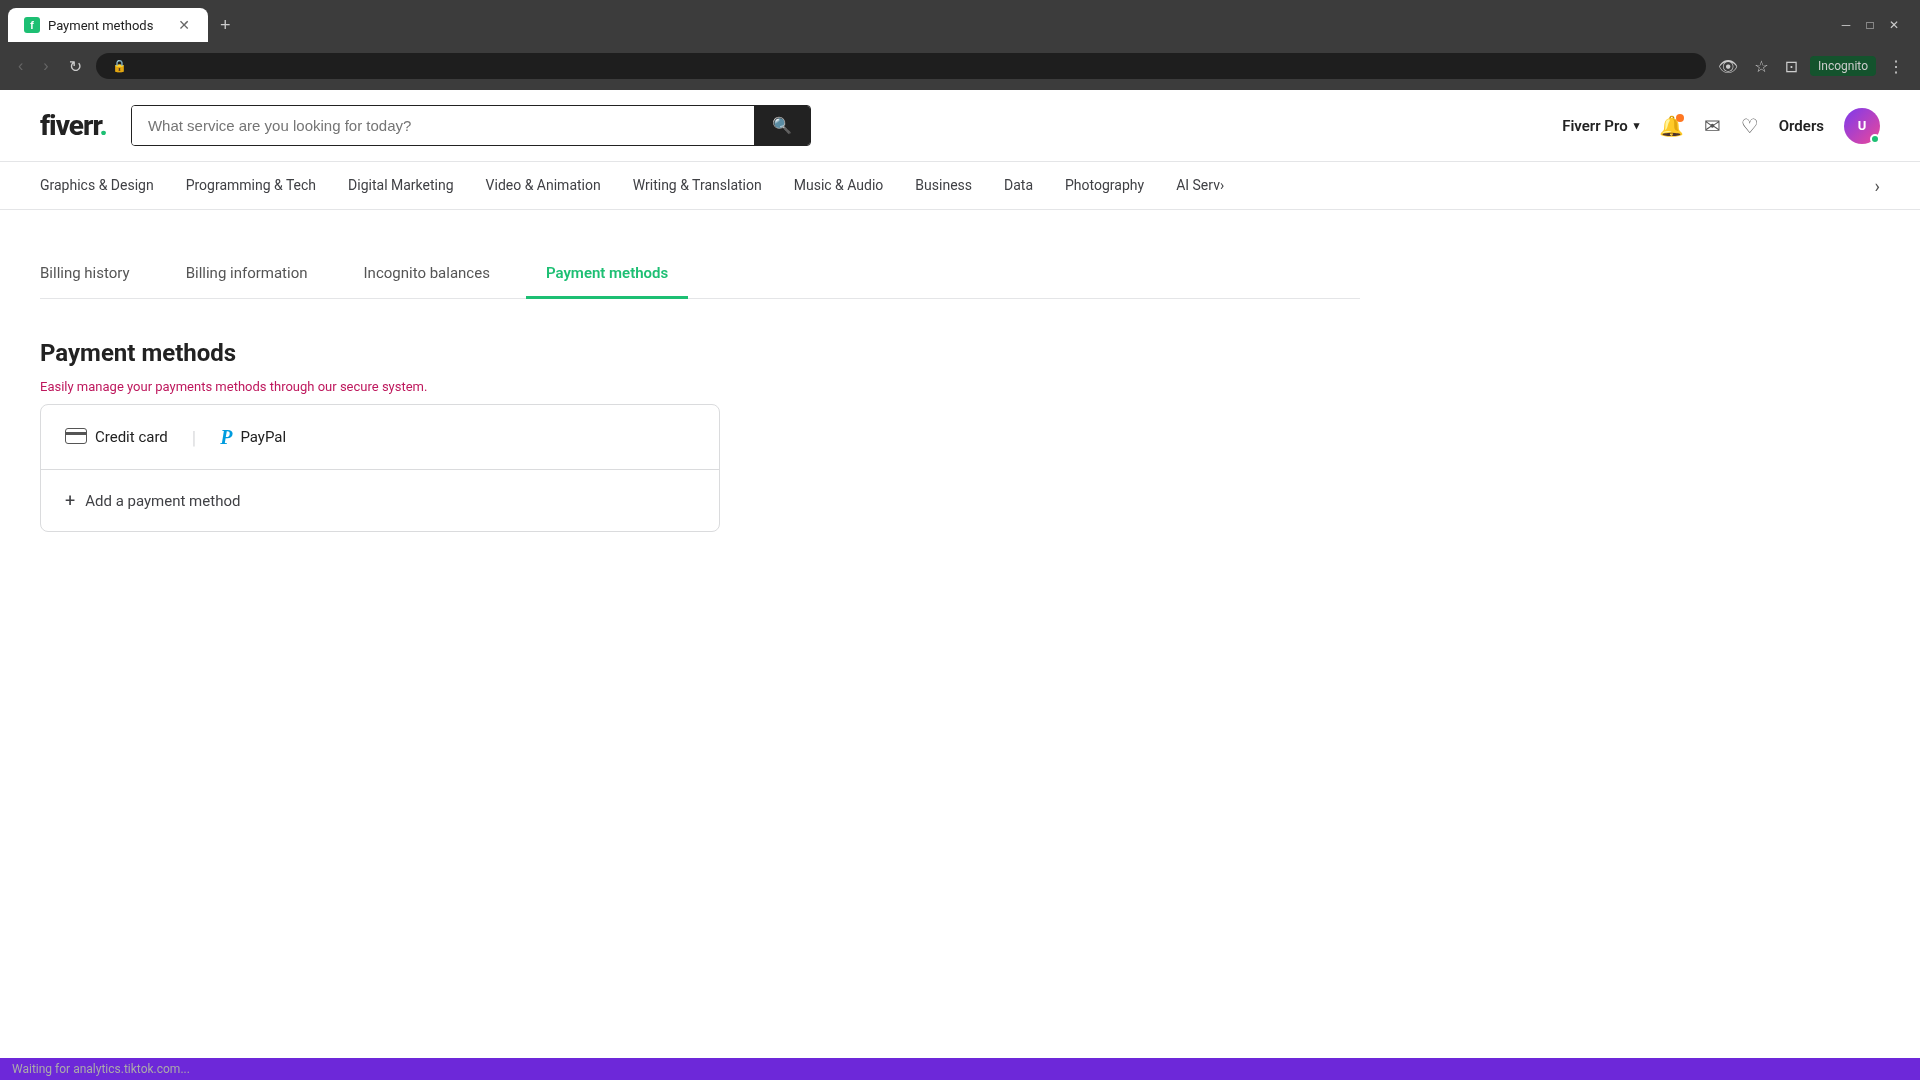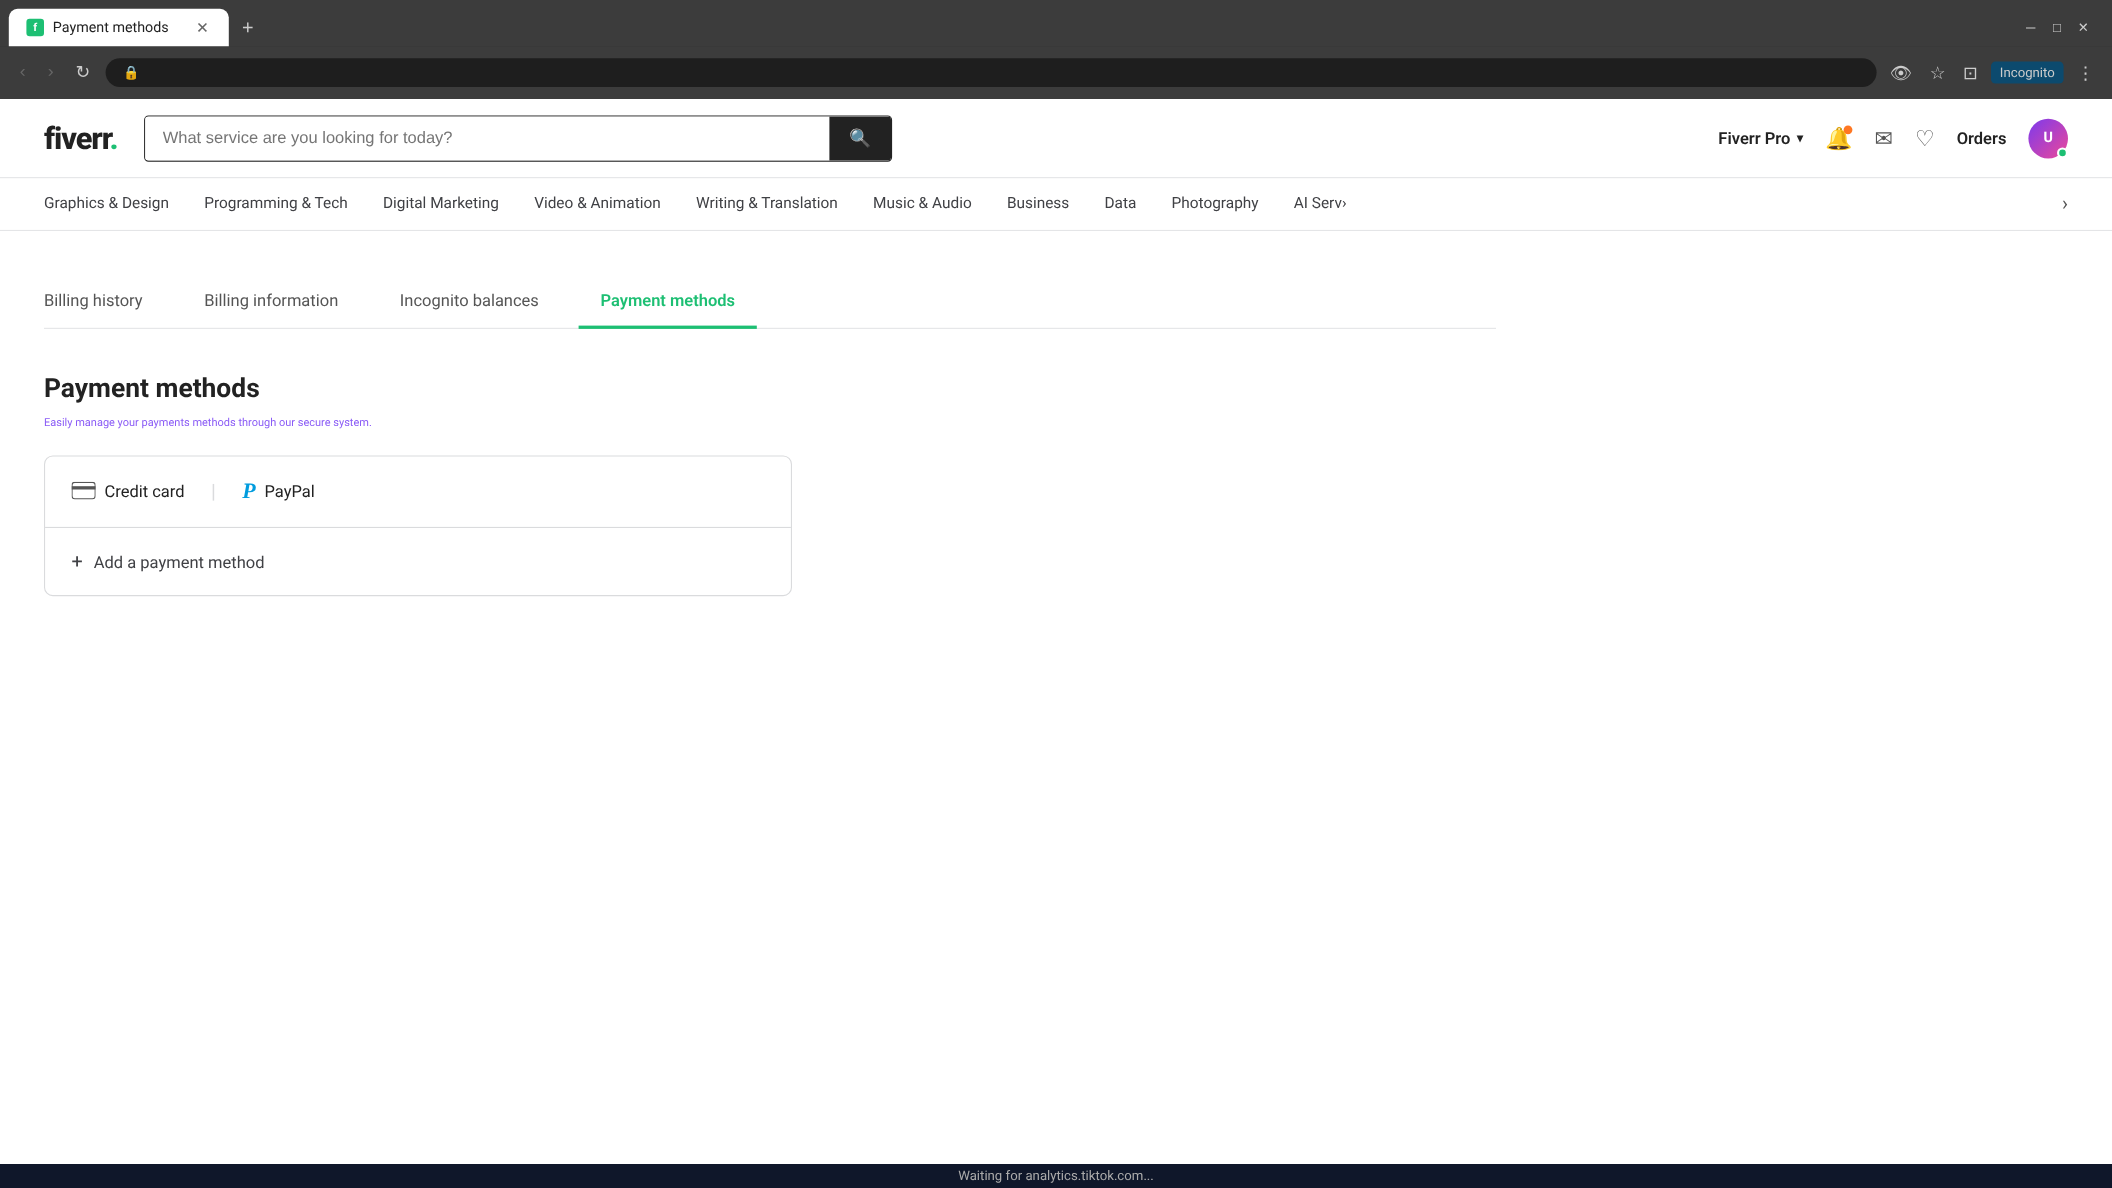--- a/index.html
+++ b/index.html
@@ -18,21 +18,21 @@
     .win-btn { width: 20px; height: 20px; display: flex; align-items: center; justify-content: center; color: #ccc; font-size: 12px; cursor: pointer; }
 
     .browser-toolbar { background: #3c3c3c; display: flex; align-items: center; padding: 6px 12px; gap: 8px; height: 48px; }
     .nav-btn { background: none; border: none; color: #ccc; font-size: 16px; cursor: pointer; padding: 4px 6px; border-radius: 4px; }
     .nav-btn.disabled { color: #666; cursor: default; }
     .address-bar { flex: 1; background: #1e1e1e; border-radius: 20px; padding: 6px 16px; display: flex; align-items: center; gap: 8px; }
     .address-bar-icon { color: #aaa; font-size: 12px; }
     .address-bar-url { color: #e0e0e0; font-size: 13px; flex: 1; }
     .toolbar-actions { display: flex; align-items: center; gap: 8px; color: #ccc; font-size: 16px; }
     .toolbar-icon { cursor: pointer; padding: 4px; }
-    .incognito-badge { background: #0c4a6e; color: #ccc; font-size: 12px; padding: 3px 8px; border-radius: 4px; }
+    .incognito-badge { background: #14532d; color: #ccc; font-size: 12px; padding: 3px 8px; border-radius: 4px; }
 
     
     .page { background: #fff; min-height: 1000px; }
 
     
     .fiverr-header { background: #fff; border-bottom: 1px solid #e4e5e7; padding: 0 40px; display: flex; align-items: center; gap: 24px; height: 72px; }
     .fiverr-logo { font-size: 28px; font-weight: 800; color: #222; letter-spacing: -1px; }
     .fiverr-logo span { color: #1dbf73; }
     .search-bar { flex: 1; max-width: 680px; display: flex; border: 1.5px solid #222; border-radius: 4px; overflow: hidden; justify-content: flex-end; }
     .search-input { flex: 1; border: none; outline: none; padding: 10px 16px; font-size: 15px; color: #555; }
@@ -56,35 +56,35 @@
     .page-title { font-size: 32px; font-weight: 700; color: #222; margin-bottom: 32px; }
 
     
     .billing-tabs { display: flex; gap: 16px; border-bottom: 1px solid #e4e5e7; margin-bottom: 40px; }
     .billing-tab { padding: 14px 20px; font-size: 15px; color: #555; cursor: pointer; border-bottom: 3px solid transparent; margin-bottom: -1px; white-space: nowrap; }
     .billing-tab.active { color: #1dbf73; border-bottom-color: #1dbf73; font-weight: 600; }
     .billing-tab:first-child { padding-left: 0; }
 
     
     .section-title { font-size: 24px; font-weight: 700; color: #222; margin-bottom: 12px; }
-    .section-desc { font-size: 10px; color: #8b5cf6; margin-bottom: 24px; }
+    .section-desc { font-size: 13px; color: #be185d; margin-bottom: 10px; }
 
     
     .payment-card { border: 1px solid #dadbdd; border-radius: 8px; padding: 0; max-width: 680px; }
     .payment-card-tabs { display: flex; align-items: center; padding: 20px 24px; border-bottom: 1px solid #dadbdd; gap: 24px; }
     .payment-type { display: flex; align-items: center; gap: 8px; font-size: 15px; color: #222; cursor: pointer; }
     .payment-type-divider { color: #dadbdd; font-size: 18px; }
     .payment-icon-credit { font-size: 20px; color: #555; }
     .payment-icon-paypal { font-size: 18px; color: #003087; font-weight: 900; font-style: italic; }
 
     .add-payment { display: flex; align-items: center; gap: 10px; padding: 20px 24px; font-size: 15px; color: #404145; cursor: pointer; }
     .add-icon { font-size: 18px; color: #404145; }
 
     
-    .status-bar { background: #0f172a; color: #aaa; font-size: 12px; padding: 4px 12px; position: fixed; bottom: 0; left: 0; width: 100%; text-align: center; }
+    .status-bar { background: #6d28d9; color: #aaa; font-size: 12px; padding: 4px 12px; position: fixed; bottom: 0; left: 0; width: 100%; }
   </style>
 </head>
 <body>
 
 <div class="browser-chrome">
 
   <div class="browser-tabs">
     <div class="browser-tab">
       <div class="tab-favicon">f</div>
       <span class="tab-title">Payment methods</span>

